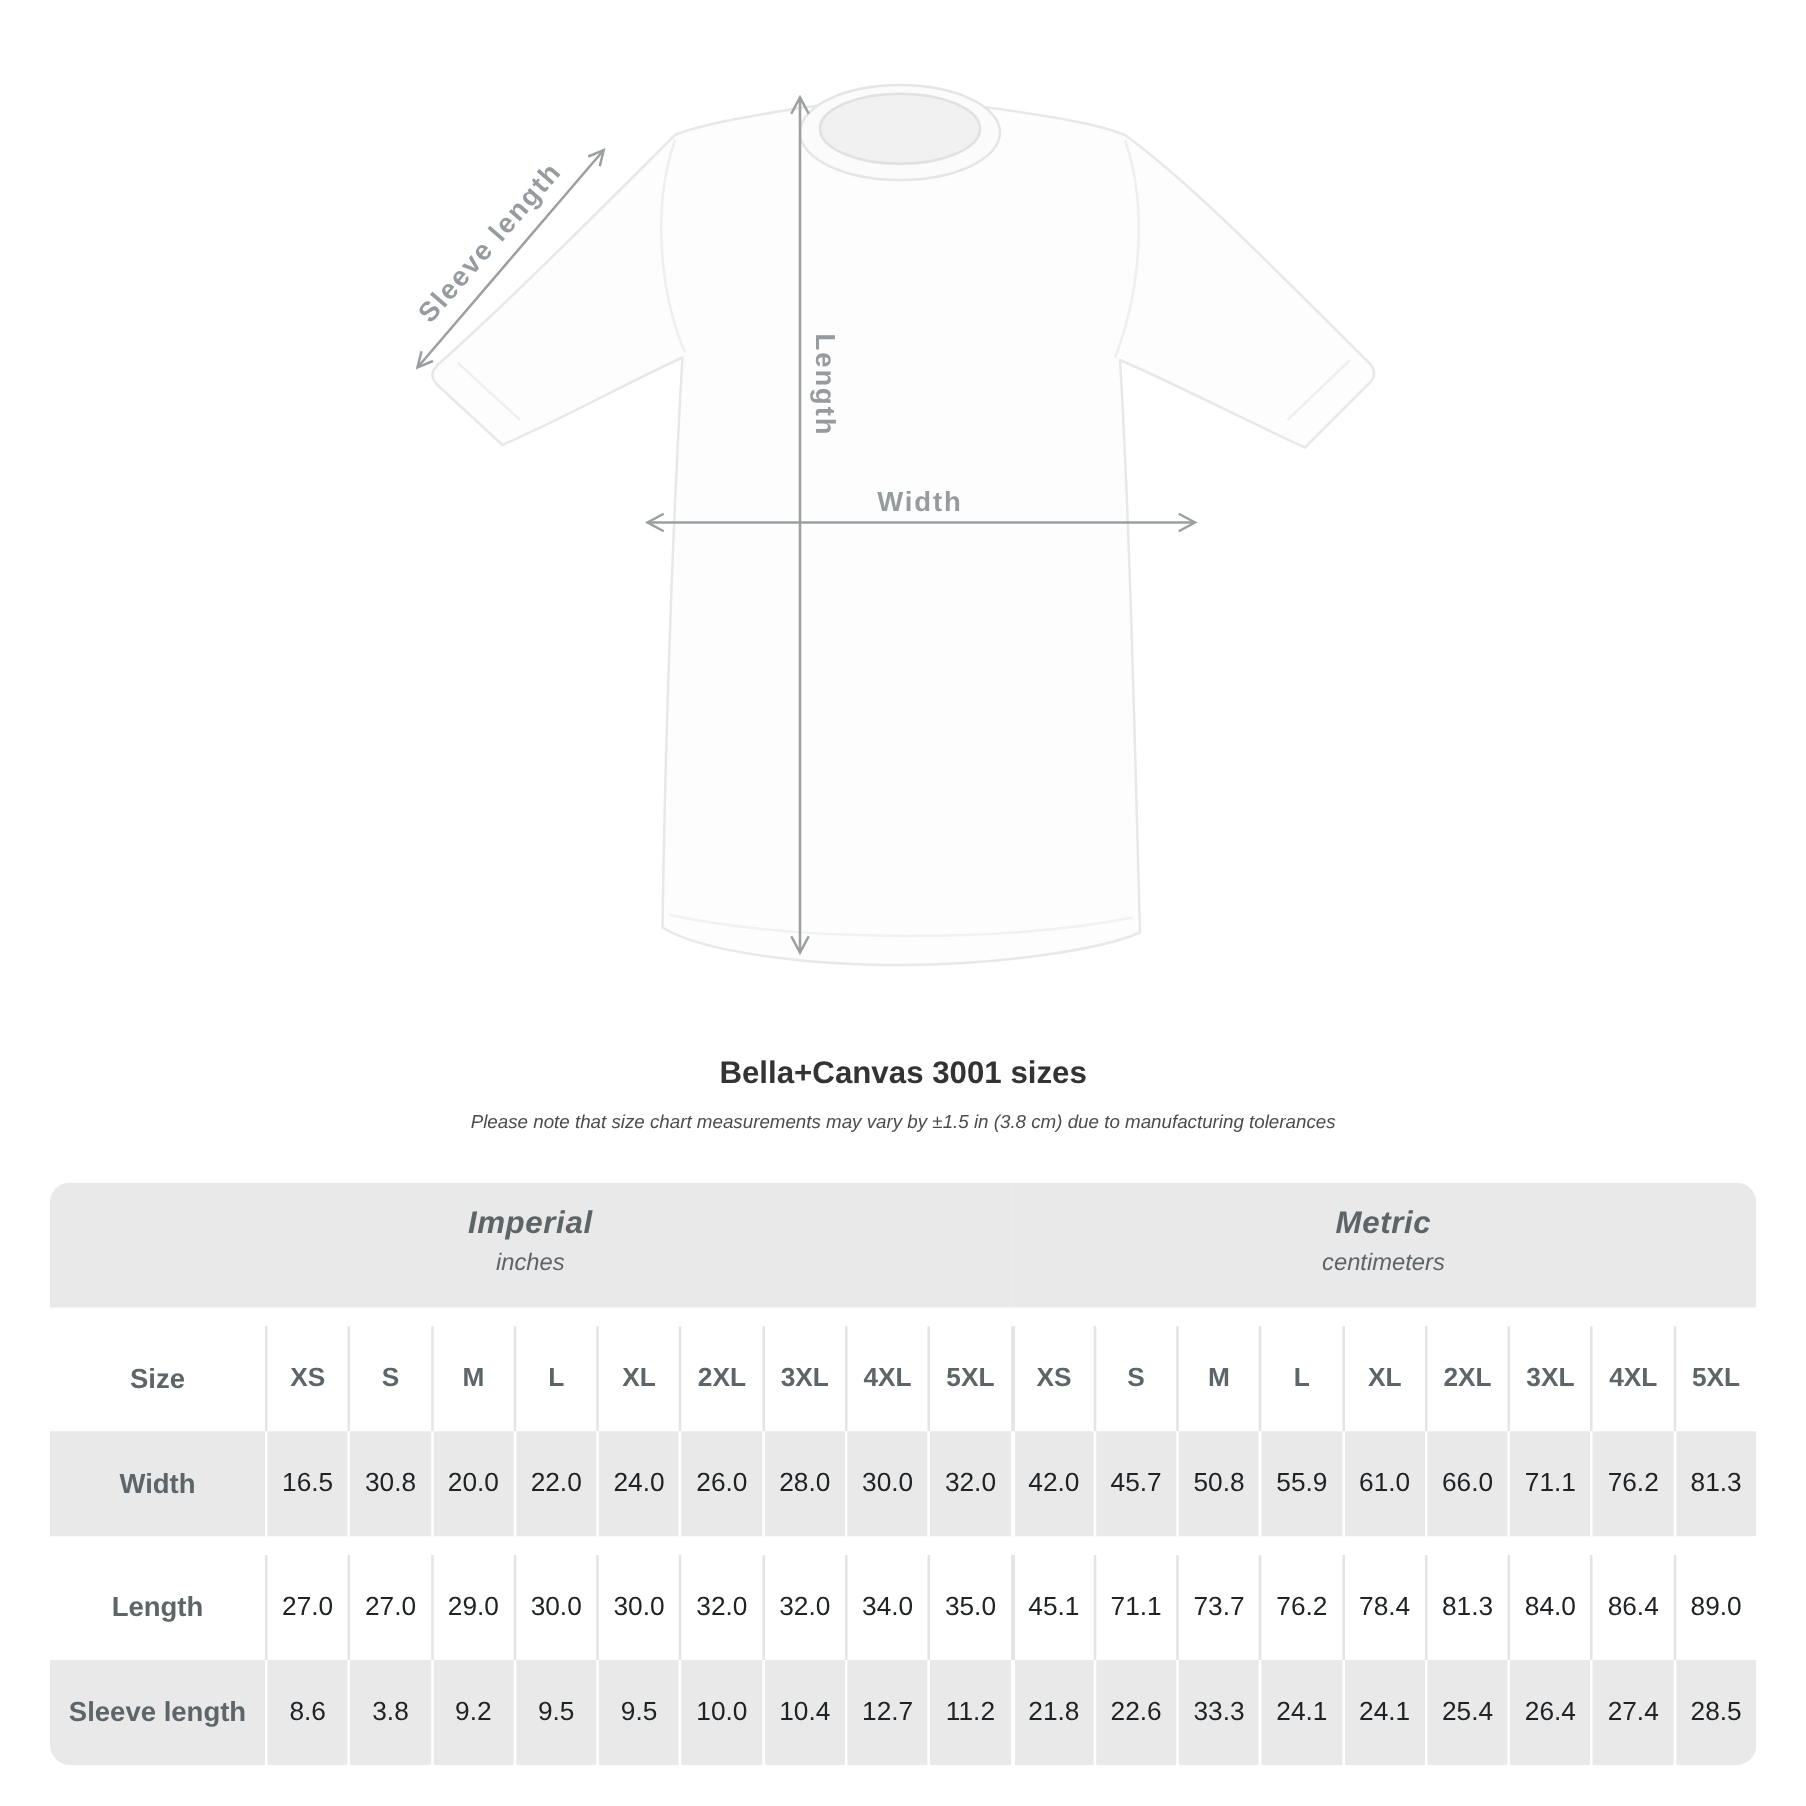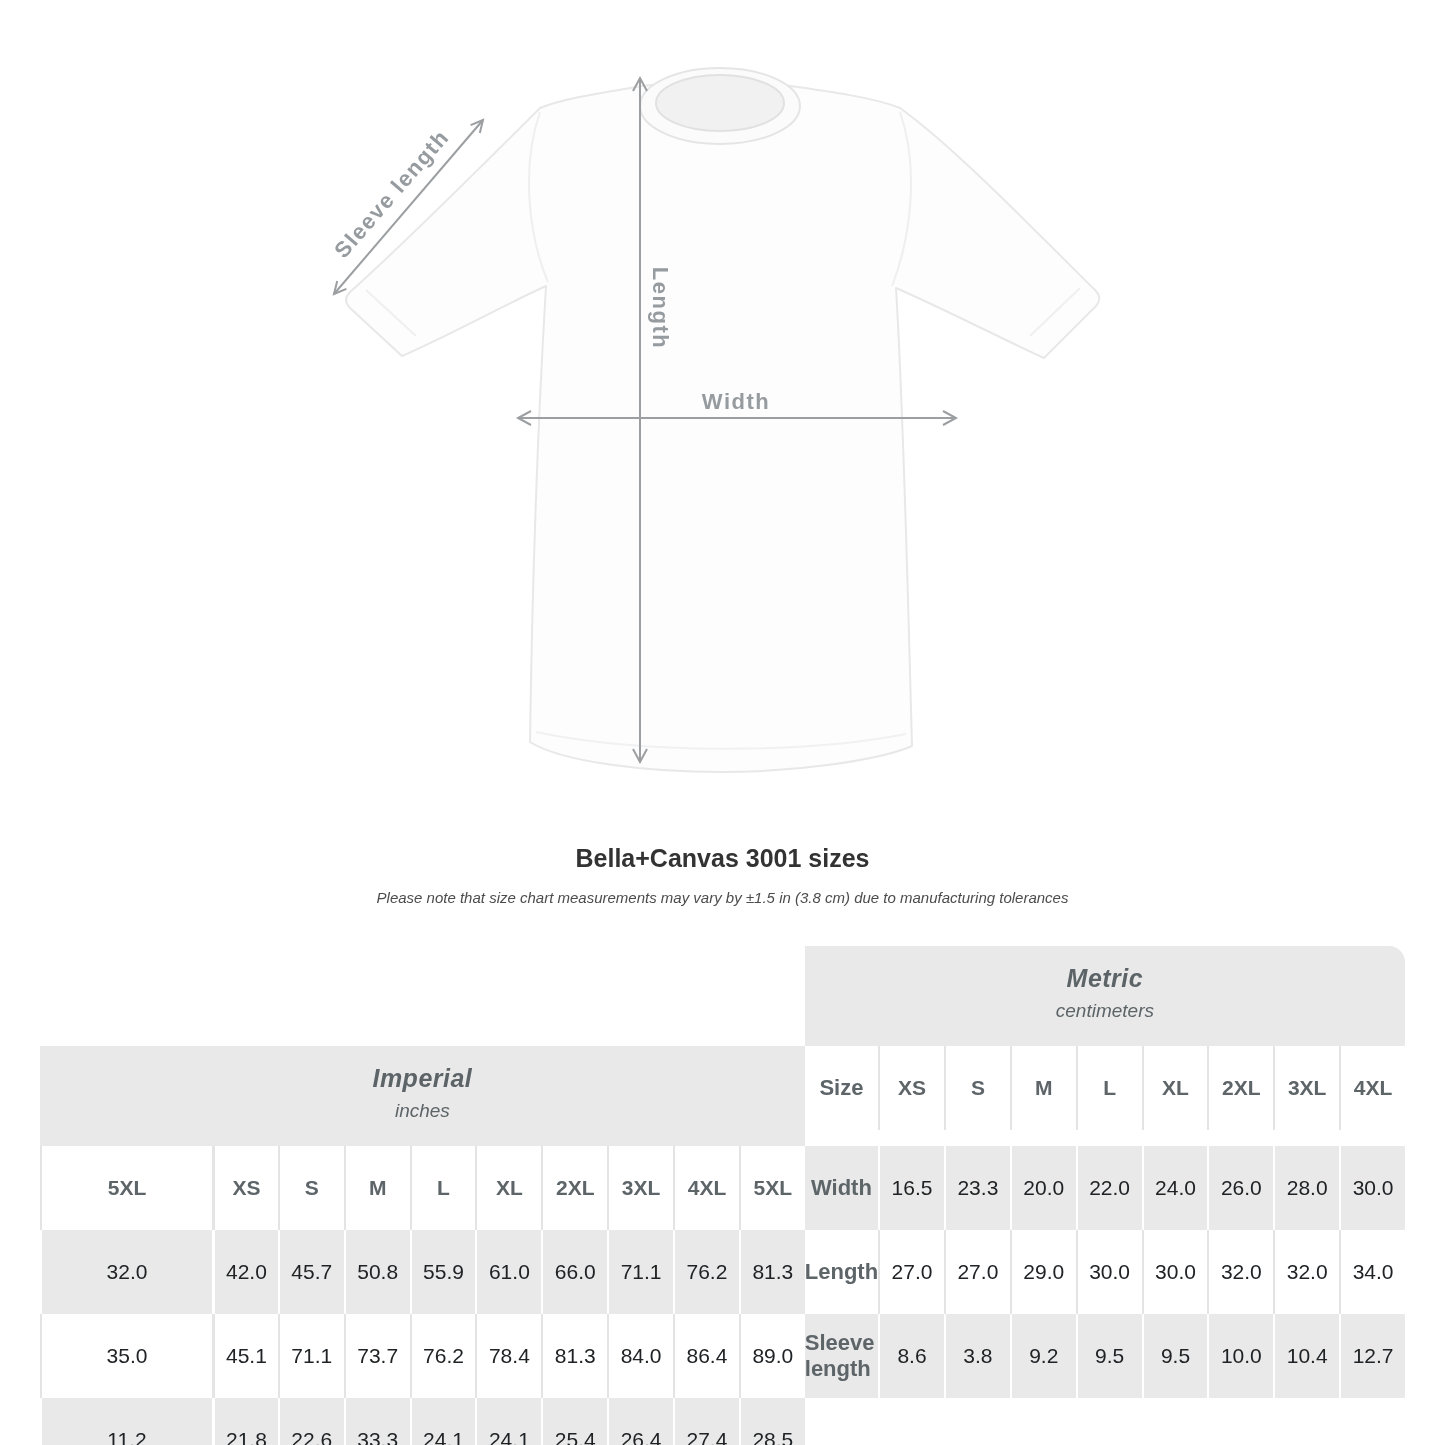--- a/index.html
+++ b/index.html
@@ -24,21 +24,21 @@
     display:grid;grid-template-columns:172px repeat(18,1fr);
     border-radius:16px;overflow:hidden;
   }
   .hdr{background:#e9e9e9;height:100px;box-sizing:border-box;padding-top:18px;text-align:center;}
   .hdr-left{grid-column:1/11;}
   .hdr-right{grid-column:11/20;}
   .hdr .h1{font-size:25px;font-weight:bold;font-style:italic;color:#5d6468;letter-spacing:.5px;}
   .hdr .h2{font-size:19px;font-style:italic;color:#5d6468;margin-top:7px;}
 
   .cell{height:84px;display:flex;align-items:center;justify-content:center;font-size:21px;box-sizing:border-box;}
-  .bg-w{background:#ffffff;}
+  .bg-w{background:#ffffff;margin-top:15px;}
   .bg-g{background:#e9e9e9;}
   .rowlabel{font-weight:bold;color:#5e6569;font-size:22px;}
   .szhead{font-weight:bold;color:#5e6569;}
   .val{color:#202325;}
   .sep-l{border-left:2px solid;}
   .sep-wide{border-left-width:3px;}
   .bg-w.sep-l{border-left-color:#e4e4e4;}
   .bg-g.sep-l{border-left-color:#ffffff;}
 </style>
 </head>
@@ -93,27 +93,27 @@
     </svg>
     <div class="dlabel sleeve">Sleeve length</div>
     <div class="dlabel length">Length</div>
     <div class="dlabel width">Width</div>
   </div>
 
   <h1 class="title">Bella+Canvas 3001 sizes</h1>
   <p class="note">Please note that size chart measurements may vary by ±1.5 in (3.8 cm) due to manufacturing tolerances</p>
 
   <div class="sizetable" id="sizetable">
+    <div class="hdr hdr-left">
+      <div class="h1">Imperial</div>
+      <div class="h2">inches</div>
+    </div>
     <div class="hdr hdr-right">
       <div class="h1">Metric</div>
       <div class="h2">centimeters</div>
-    </div>
-    <div class="hdr hdr-left">
-      <div class="h1">Imperial</div>
-      <div class="h2">inches</div>
     </div>
 
   <div class="cell bg-w rowlabel">Size</div>
       <div class="cell bg-w szhead sep-l">XS</div>
       <div class="cell bg-w szhead sep-l">S</div>
       <div class="cell bg-w szhead sep-l">M</div>
       <div class="cell bg-w szhead sep-l">L</div>
       <div class="cell bg-w szhead sep-l">XL</div>
       <div class="cell bg-w szhead sep-l">2XL</div>
       <div class="cell bg-w szhead sep-l">3XL</div>
@@ -123,21 +123,21 @@
       <div class="cell bg-w szhead sep-l">S</div>
       <div class="cell bg-w szhead sep-l">M</div>
       <div class="cell bg-w szhead sep-l">L</div>
       <div class="cell bg-w szhead sep-l">XL</div>
       <div class="cell bg-w szhead sep-l">2XL</div>
       <div class="cell bg-w szhead sep-l">3XL</div>
       <div class="cell bg-w szhead sep-l">4XL</div>
       <div class="cell bg-w szhead sep-l">5XL</div>
       <div class="cell bg-g rowlabel">Width</div>
       <div class="cell bg-g val sep-l">16.5</div>
-      <div class="cell bg-g val sep-l">23.3</div>
+      <div class="cell bg-g val sep-l">30.8</div>
       <div class="cell bg-g val sep-l">20.0</div>
       <div class="cell bg-g val sep-l">22.0</div>
       <div class="cell bg-g val sep-l">24.0</div>
       <div class="cell bg-g val sep-l">26.0</div>
       <div class="cell bg-g val sep-l">28.0</div>
       <div class="cell bg-g val sep-l">30.0</div>
       <div class="cell bg-g val sep-l">32.0</div>
       <div class="cell bg-g val sep-l sep-wide">42.0</div>
       <div class="cell bg-g val sep-l">45.7</div>
       <div class="cell bg-g val sep-l">50.8</div>

